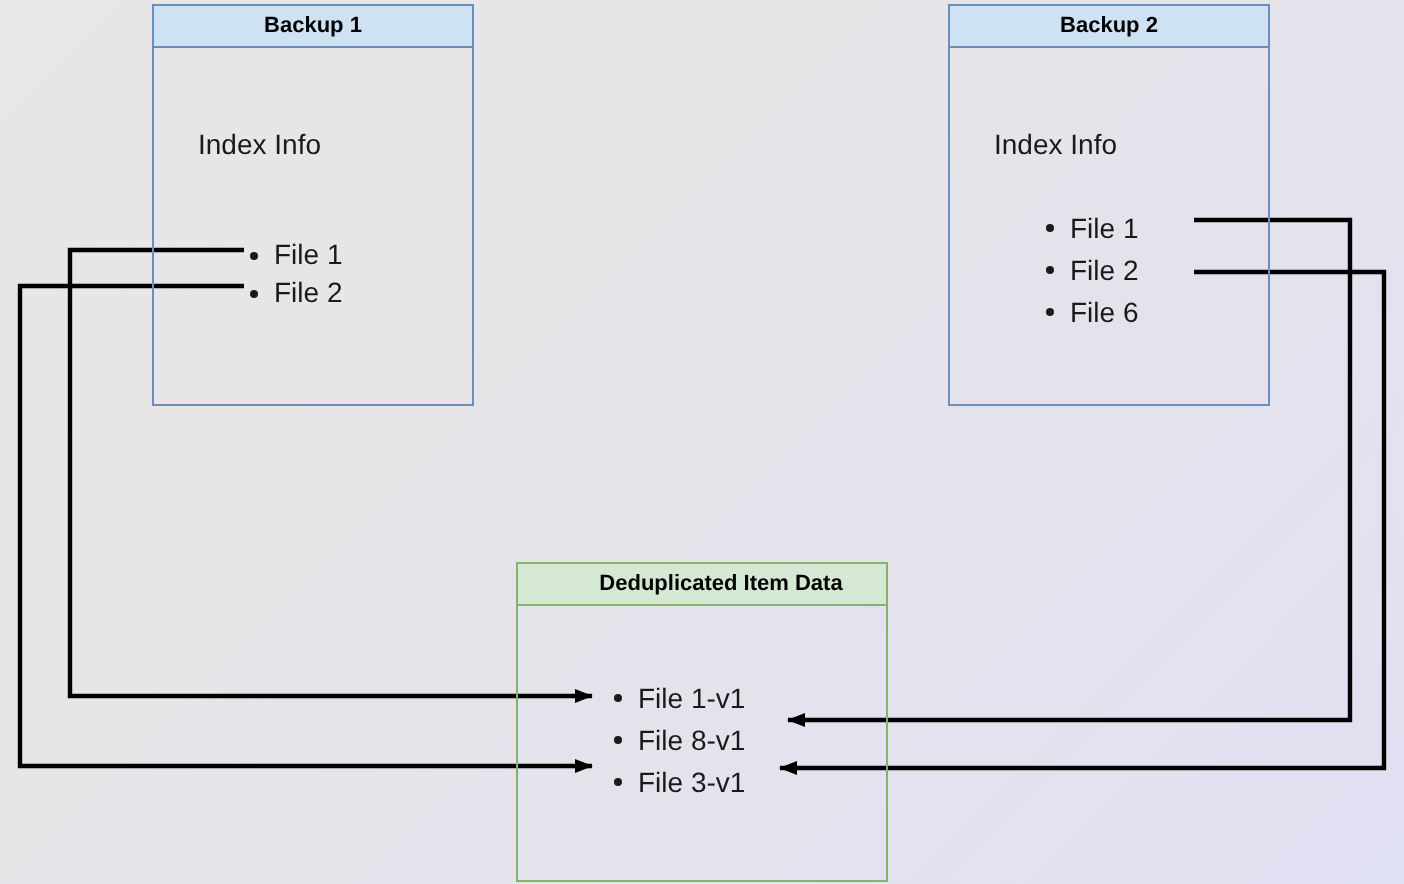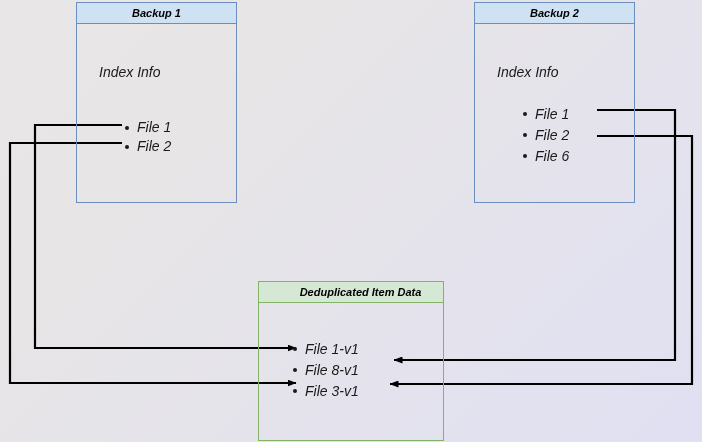--- a/index.html
+++ b/index.html
@@ -10,21 +10,20 @@
     width: 702px;
     height: 442px;
     font-family: "Liberation Sans", sans-serif;
     overflow: hidden;
   }
   #canvas {
     position: relative;
     width: 702px;
     height: 442px;
     background: linear-gradient(135deg, #e8e6e6 0%, #e7e5e6 30%, #e4e3ec 62%, #e0e0f3 100%);
-    font-style: italic;
   }
   .node {
     position: absolute;
     box-sizing: border-box;
     border: 1px solid #6c8ebf;
     background: transparent;
   }
   .node.green {
     border-color: #82b366;
   }
@@ -132,21 +131,21 @@
         <li>File 1</li>
         <li>File 2</li>
         <li>File 6</li>
       </ul>
     </div>
   </div>
 
   <div class="node green" style="left:258px; top:281px; width:186px; height:160px;">
     <div class="node-header">Deduplicated Item Data</div>
     <div class="node-body">
-      <ul class="bullet-list wide" style="left:32px; top:36px;">
+      <ul class="bullet-list wide" style="left:46px; top:36px;">
         <li>File 1-v1</li>
         <li>File 8-v1</li>
         <li>File 3-v1</li>
       </ul>
     </div>
   </div>
 
 </div>
 
 </body></html>

